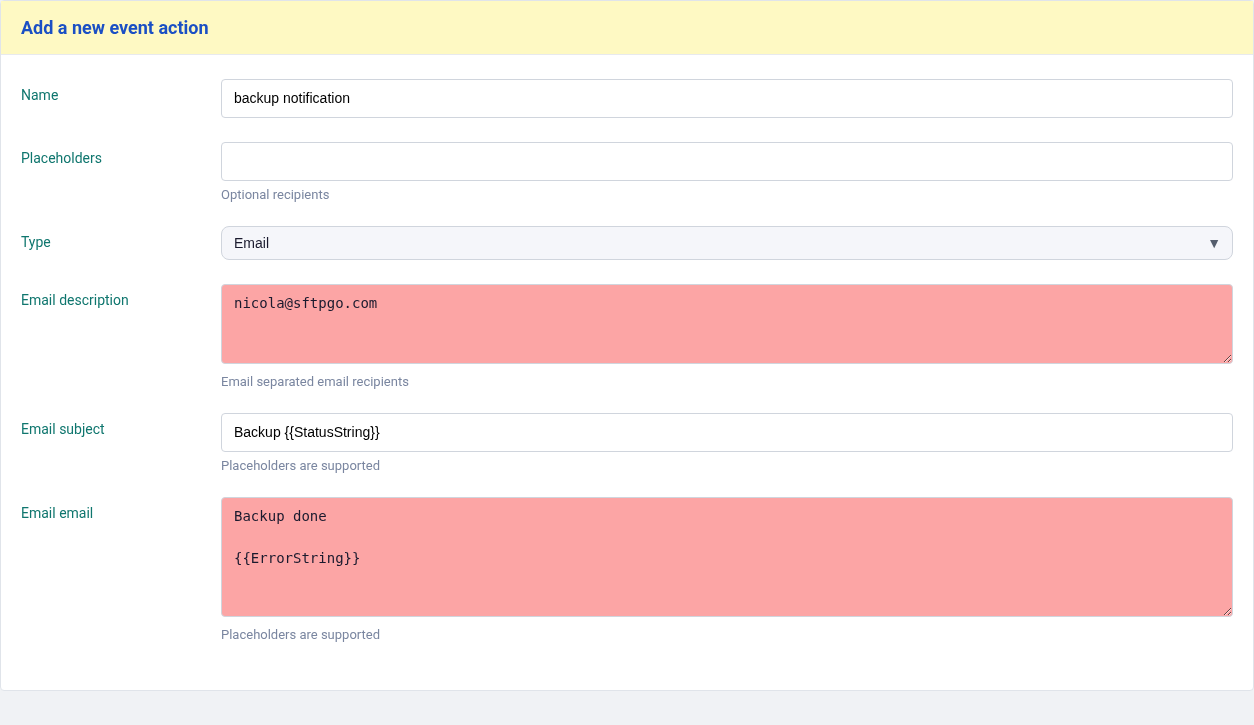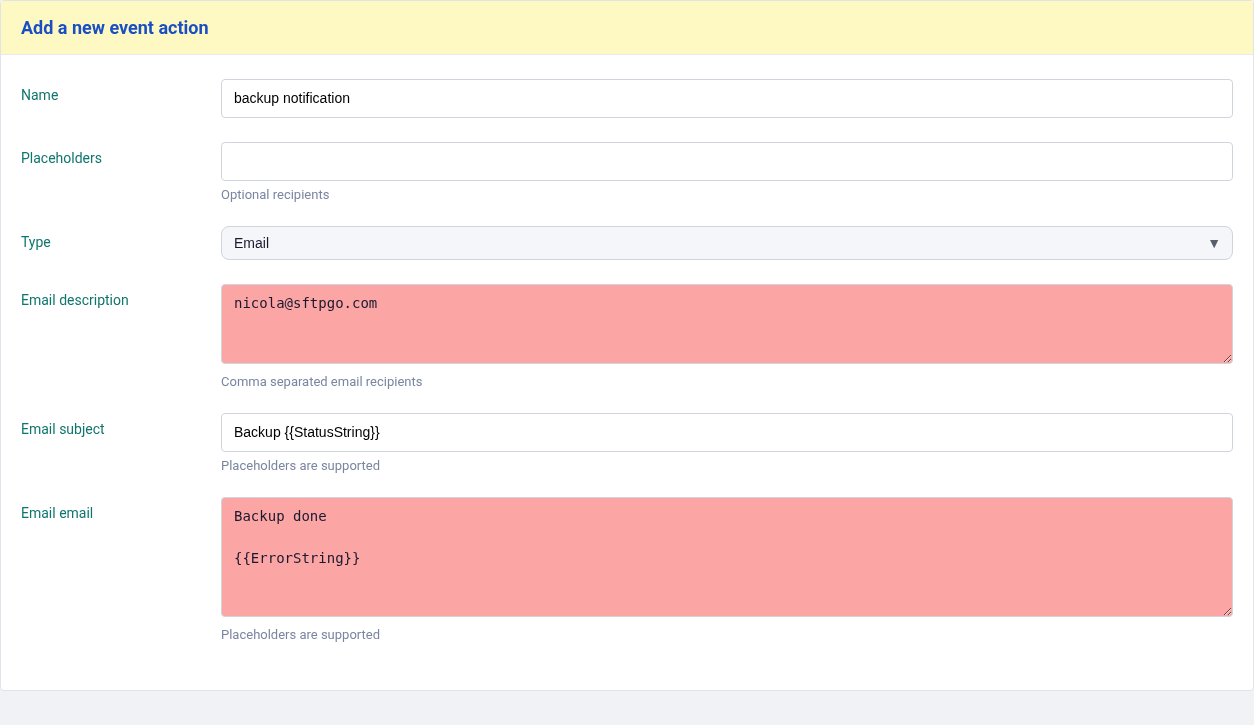--- a/index.html
+++ b/index.html
@@ -171,21 +171,21 @@
             </select>
             <span class="select-arrow">▼</span>
           </div>
         </div>
       </div>
 
       <div class="form-row">
         <label class="form-label">Email description</label>
         <div class="form-control-wrap">
           <textarea class="form-textarea" style="">nicola@sftpgo.com</textarea>
-          <div class="hint-text">Comma separated email recipients</div>
+          <div class="hint-text">Email separated email recipients</div>
         </div>
       </div>
 
       <div class="form-row">
         <label class="form-label">Email subject</label>
         <div class="form-control-wrap">
           <input type="text" class="form-input" value="Backup {{StatusString}}" style="">
           <div class="hint-text">Placeholders are supported</div>
         </div>
       </div>

